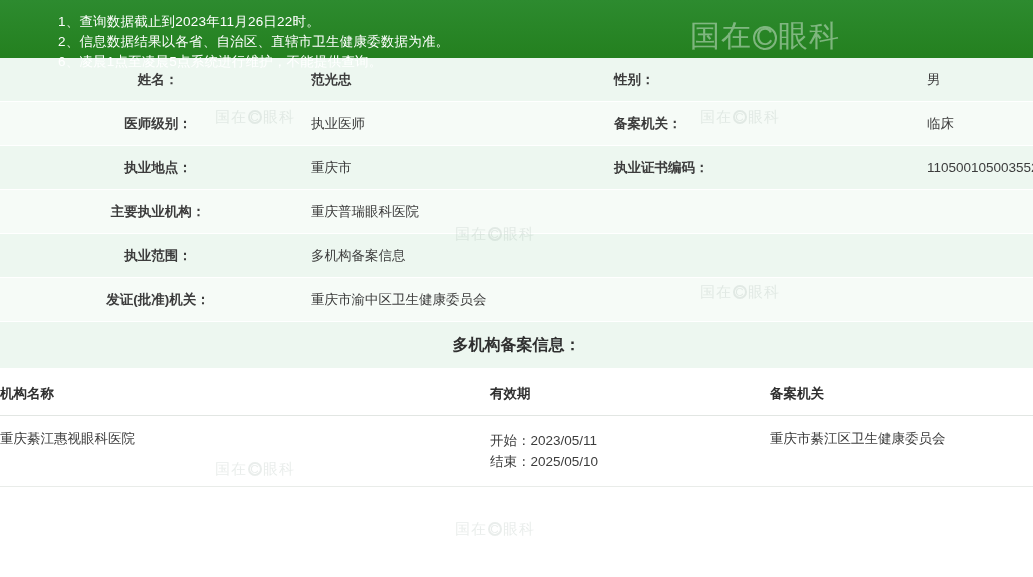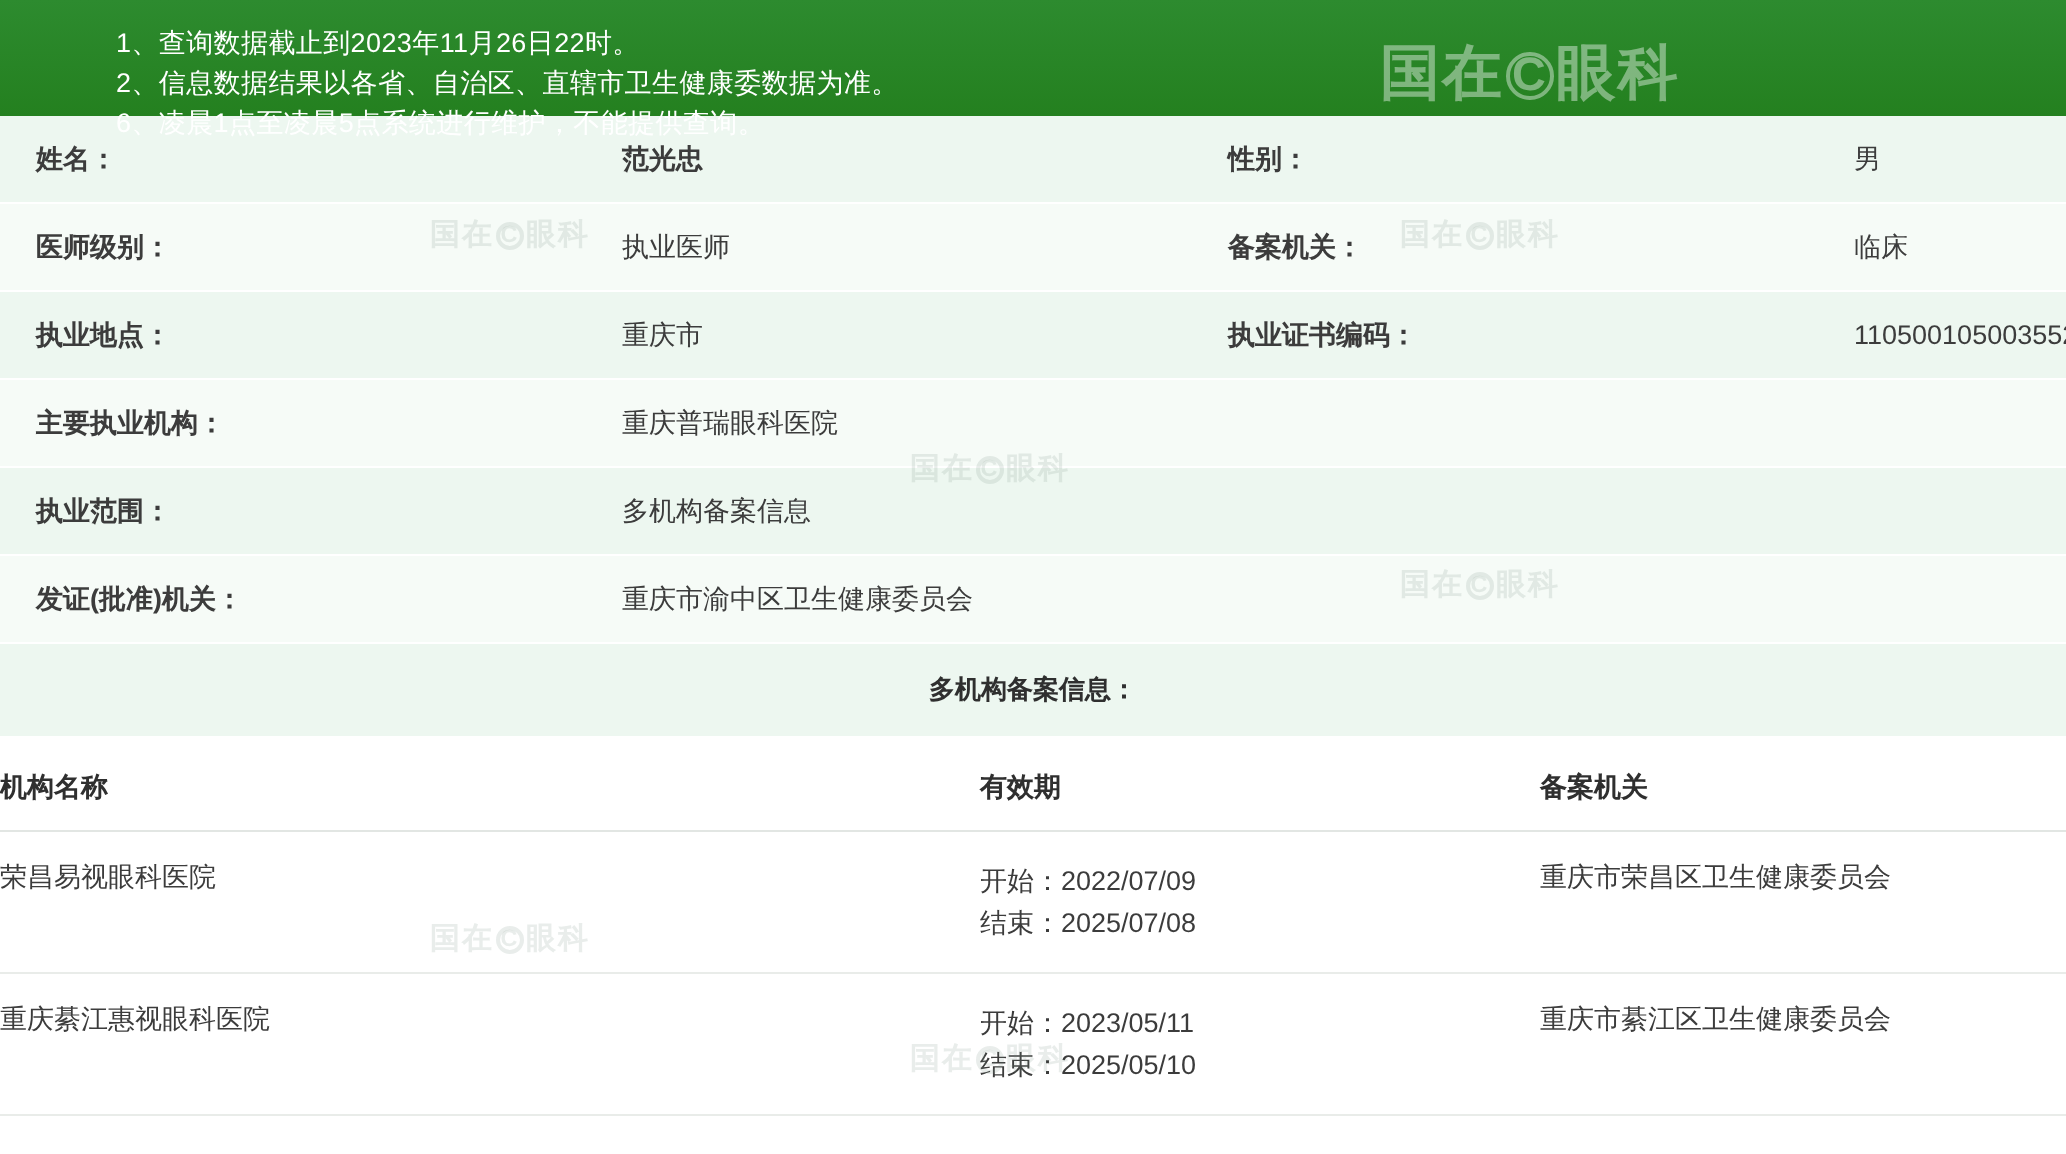--- a/index.html
+++ b/index.html
@@ -44,35 +44,35 @@
     height: 41px;
     vertical-align: middle;
     font-size: 13.5px;
     color: #3c3c3c;
     border-bottom: 1px solid #ffffff;
   }
   .lbl {
     font-weight: bold;
     color: #2f2f2f;
   }
-  .c-label-1 { width: 280px; padding-left: 18px; }
+  .c-label-1 { width: 280px; padding-left: 18px; text-align: center; }
   .c-value-1 { width: 290px; padding-left: 12px; }
   .c-label-2 { width: 300px; padding-left: 12px; }
   .c-value-2 { padding-left: 12px; }
 
   .row-a td { background: #edf7f0; }
   .row-b td { background: #f6fbf7; }
 
   .wide-value { padding-left: 12px; }
 
   .section-title-row td {
     background: #edf7f0;
     text-align: center;
     font-weight: bold;
-    font-size: 13px;
+    font-size: 16px;
     color: #2f2f2f;
     height: 44px;
   }
 
   
   .records {
     width: 1033px;
     border-collapse: collapse;
     table-layout: fixed;
     margin-top: 16px;
@@ -96,21 +96,21 @@
   .col-org { width: 490px; padding-left: 18px; }
   .col-valid { width: 280px; }
   .col-auth { }
   .rec-line { line-height: 21px; white-space: nowrap; }
 
   
   .wm {
     position: absolute;
     pointer-events: none;
     font-family: "Liberation Sans", sans-serif;
-    font-weight: bold;
+    font-weight: normal;
     color: rgba(120,140,130,0.16);
     white-space: nowrap;
     letter-spacing: 1px;
   }
   .wm-big {
     font-size: 30px;
     color: rgba(235,245,238,0.45);
   }
   .wm-s { font-size: 15px; }
   .wm-circle {
@@ -179,28 +179,20 @@
 <table class="records">
   <thead>
     <tr>
       <th class="col-org">机构名称</th>
       <th class="col-valid">有效期</th>
       <th class="col-auth">备案机关</th>
     </tr>
   </thead>
   <tbody>
     <tr>
-      <td class="col-org">荣昌易视眼科医院</td>
-      <td class="col-valid">
-        <div class="rec-line">开始：2022/07/09</div>
-        <div class="rec-line">结束：2025/07/08</div>
-      </td>
-      <td class="col-auth">重庆市荣昌区卫生健康委员会</td>
-    </tr>
-    <tr>
       <td class="col-org">重庆綦江惠视眼科医院</td>
       <td class="col-valid">
         <div class="rec-line">开始：2023/05/11</div>
         <div class="rec-line">结束：2025/05/10</div>
       </td>
       <td class="col-auth">重庆市綦江区卫生健康委员会</td>
     </tr>
   </tbody>
 </table>
 

